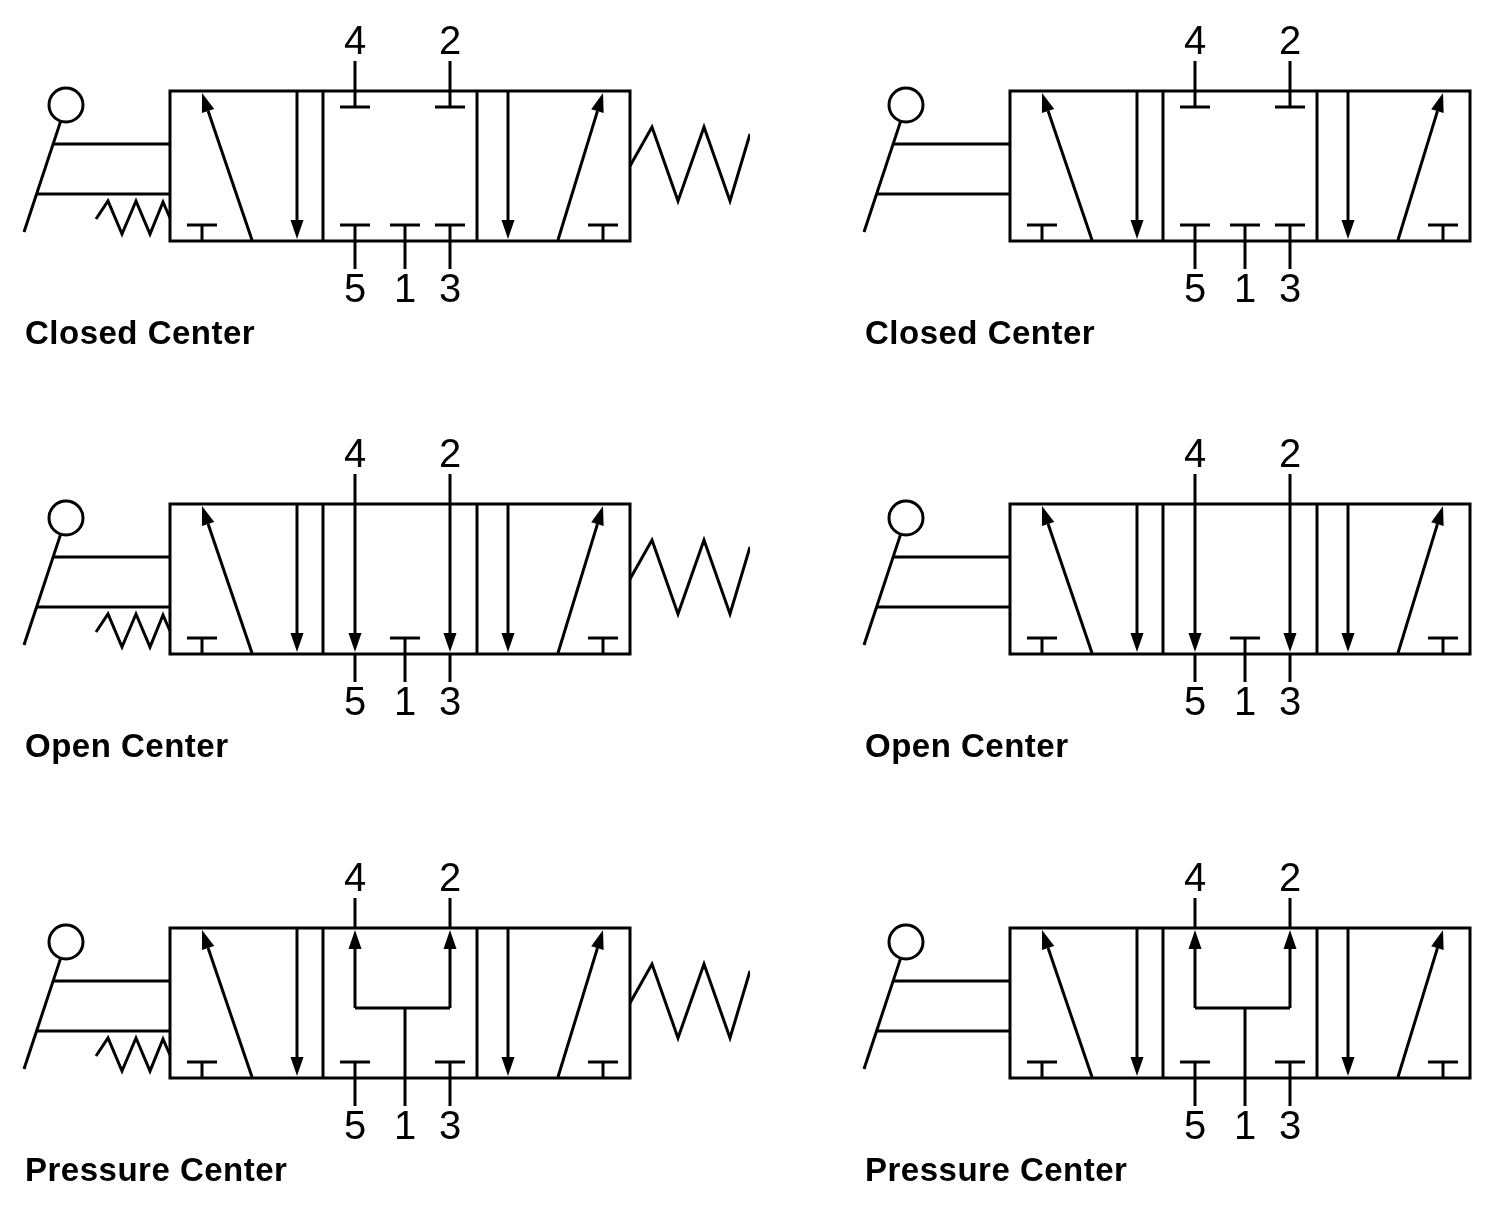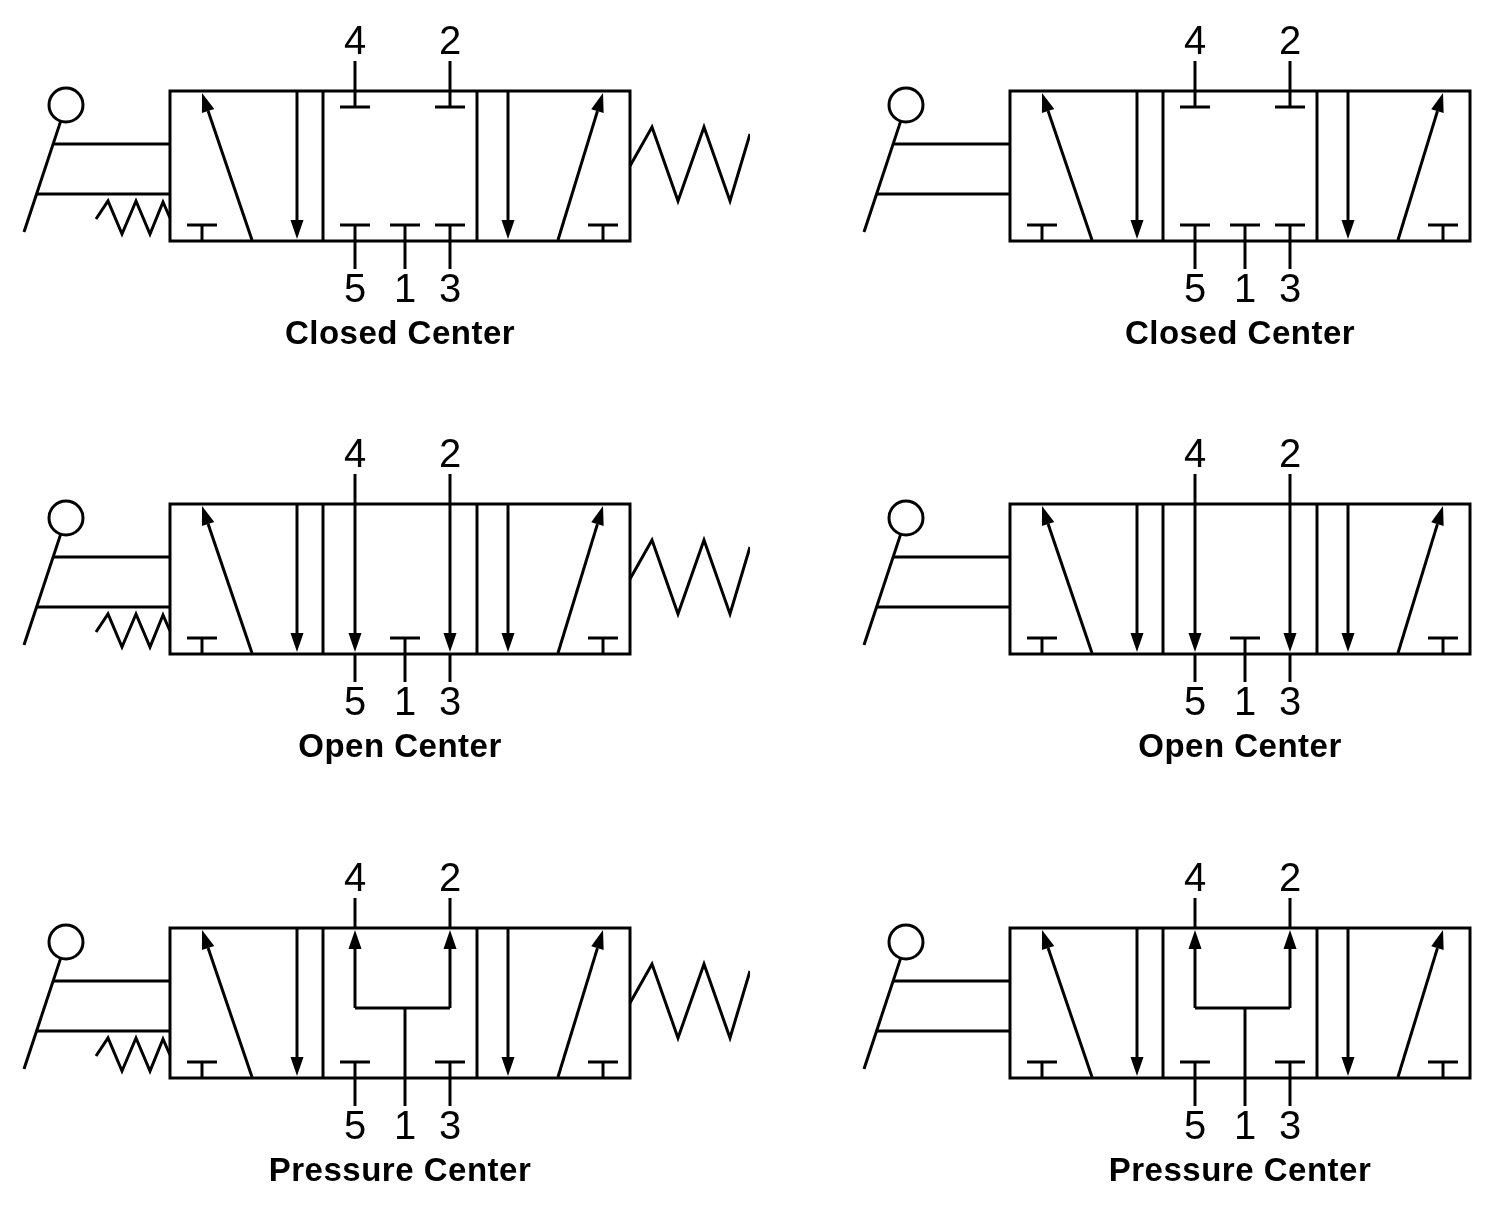--- a/index.html
+++ b/index.html
@@ -2,21 +2,21 @@
 <html><head>
 <meta charset="utf-8">
 <style>
   html,body{margin:0;padding:0;background:#ffffff;}
   .canvas{position:relative;width:1500px;height:1211px;background:#ffffff;overflow:hidden;
           font-family:"Liberation Sans",sans-serif;}
   .cell{position:absolute;width:750px;}
   .cell svg{display:block;}
   svg text{font-family:"Liberation Sans",sans-serif;font-size:40px;fill:#000;stroke:none;}
   .caption{font-family:"Liberation Sans",sans-serif;font-weight:700;font-size:33px;color:#000;
-           width:750px;text-align:center;margin-top:6px;letter-spacing:0.5px;}
+           width:750px;margin-top:6px;letter-spacing:0.5px;}
 </style>
 </head>
 <body>
 
 <div class="canvas">
   <div class="cell" style="left:0px;top:6px">
       <svg width="750" height="302" viewBox="0 0 750 302">
         <g stroke="#000000" stroke-width="3" fill="none">
           <rect x="170" y="85" width="460" height="150"></rect>
           <line x1="323" y1="85" x2="323" y2="235"></line>

